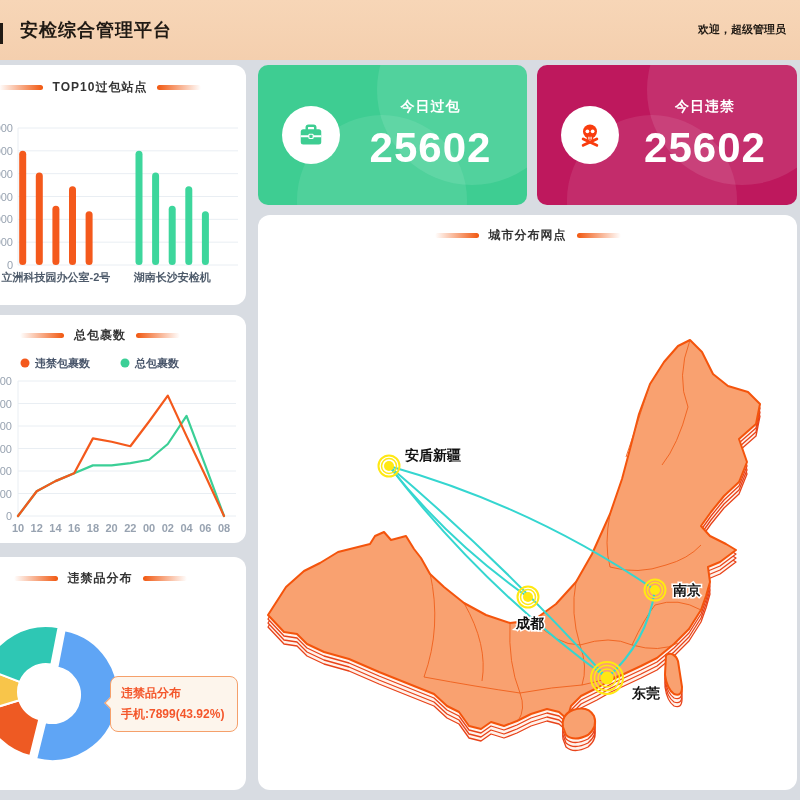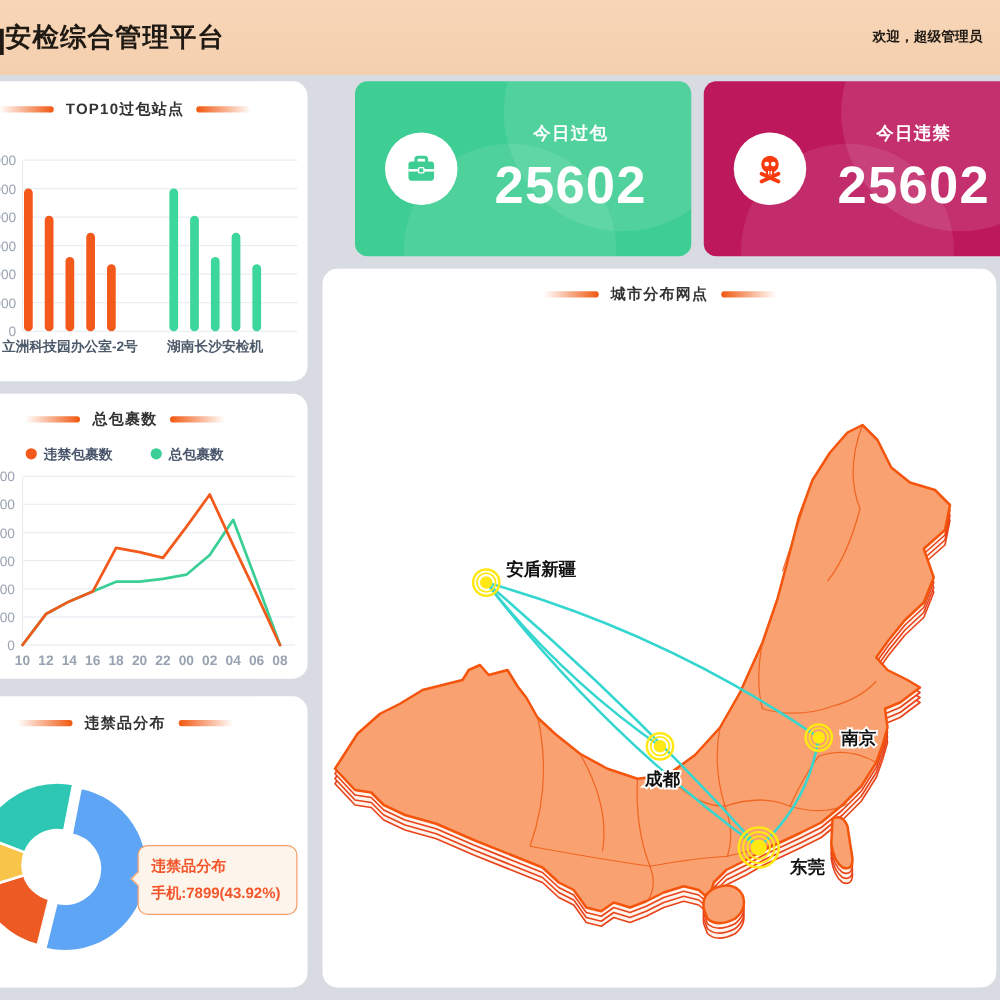--- a/index.html
+++ b/index.html
@@ -1,21 +1,21 @@
 <!DOCTYPE html>
 <html><head>
 <meta charset="utf-8">
 <style>
   * { margin:0; padding:0; box-sizing:border-box; }
   html,body { width:800px; height:800px; overflow:hidden; }
   body { font-family:"Liberation Sans","DejaVu Sans",sans-serif; background:#d8dce2; position:relative; }
 
   .header { position:absolute; left:0; top:0; width:800px; height:60px;
     background:linear-gradient(180deg,#f7d6b7,#f4cfae); display:flex; align-items:center; }
-  .header h1 { font-size:21px; font-weight:bold; color:#201a14; margin-left:4px; letter-spacing:1px; }
+  .header h1 { font-size:18px; font-weight:bold; color:#201a14; margin-left:20px; letter-spacing:1px; }
   .glyph-sliver { position:absolute; left:0; top:23px; width:3px; height:21px; background:#201a14; }
   .welcome { position:absolute; right:14px; top:22px; font-size:11px; font-weight:bold; color:#201a14; }
 
   .panel { position:absolute; background:#fff; border-radius:12px; }
   #panel-top10 { left:-46px; top:65px;  width:292px; height:240px; }
   #panel-curve { left:-46px; top:315px; width:292px; height:228px; }
   #panel-pie   { left:-46px; top:557px; width:292px; height:233px; }
   #panel-map   { left:258px; top:215px; width:539px; height:575px;padding-left:30px; }
 
   .panel-title { position:absolute; left:0; right:0; display:flex; align-items:center; justify-content:center; gap:10px; }
@@ -24,21 +24,21 @@
   .dash.l { background:linear-gradient(90deg,rgba(241,87,15,0),#f1570f); }
   .dash.r { background:linear-gradient(270deg,rgba(241,87,15,0),#f1570f); }
   #panel-top10 .panel-title { top:14px; }
   #panel-curve .panel-title { top:12px; }
   #panel-pie   .panel-title { top:13px; }
   #panel-map   .panel-title { top:12px; }
 
   .chart-svg { position:absolute; left:0; top:0; }
 
   .card { position:absolute; top:65px; height:140px; border-radius:10px; overflow:hidden;
-    display:flex; align-items:center;margin-left:26px; }
+    display:flex; align-items:center; }
   #card-pass { left:258px; width:269px; background:#3ecd92; }
   #card-forbid { left:537px; width:260px; background:#be185d; }
   .card::before { content:""; position:absolute; right:-40px; top:-70px; width:190px; height:190px;
     border-radius:50%; background:rgba(255,255,255,.10); }
   .card::after { content:""; position:absolute; right:60px; bottom:-80px; width:170px; height:170px;
     border-radius:50%; background:rgba(255,255,255,.09); }
   .card .icon-circle { width:58px; height:58px; border-radius:50%; background:#fff; margin-left:24px;
     display:flex; align-items:center; justify-content:center; flex-shrink:0; z-index:1; }
   .card .txt-col { flex:1; text-align:center; color:#fff; z-index:1; padding-right:6px; }
   .card .label { font-size:14px; font-weight:bold; letter-spacing:1px; }

